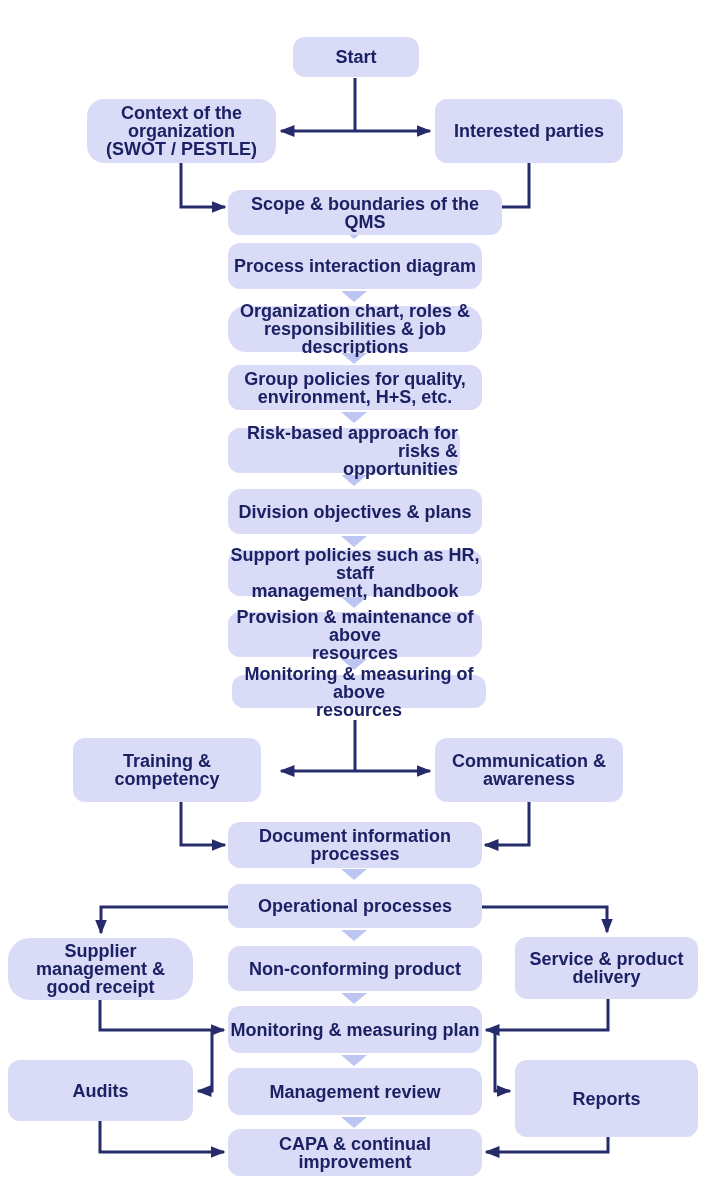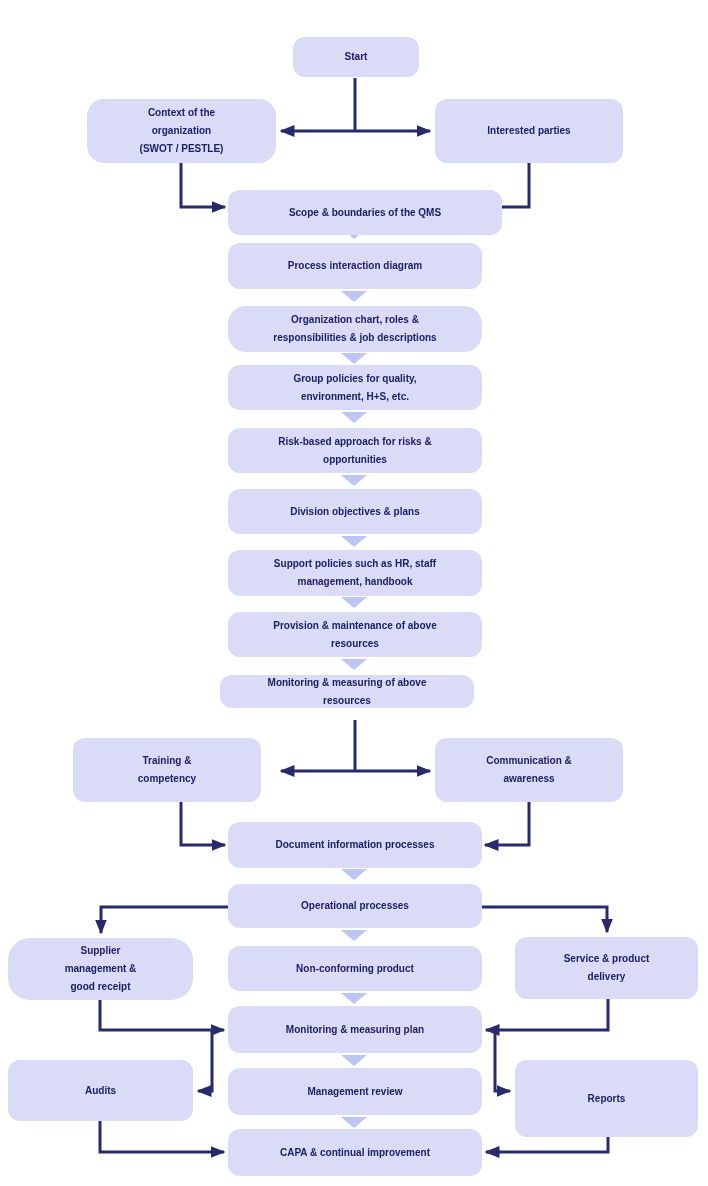--- a/index.html
+++ b/index.html
@@ -9,21 +9,21 @@
     font-family:"Liberation Sans", sans-serif;
     overflow:hidden;
   }
   svg.layer{position:absolute;left:0;top:0;width:708px;height:1186px;}
   .flow-line{stroke:var(--line,#262c6b);stroke-width:3;fill:none;stroke-linejoin:miter;}
   .chev{fill:var(--chevron,#bdc5f3);}
   .arrowhead{fill:var(--line,#262c6b);}
   .box{
     position:absolute;display:flex;align-items:center;justify-content:center;
     text-align:center;background:var(--box-fill,#d9dbf7);color:var(--text,#1c2164);
-    font-weight:bold;font-size:10px;line-height:18px;border-radius:12px;
+    font-weight:bold;font-size:18px;line-height:18px;border-radius:12px;
     white-space:pre-line;padding:4px 2px;box-sizing:border-box;z-index:2;
   }
 </style>
 </head>
 <body>
 
 <div class="stage">
 
   <svg class="layer" viewBox="0 0 708 1186">
     <defs>
@@ -83,28 +83,28 @@
 organization
 (SWOT / PESTLE)</div>
   <div class="box" style="left:435px;top:99px;width:188px;height:64px;">Interested parties</div>
 
   <div class="box" style="left:228px;top:190px;width:274px;height:45px;">Scope &amp; boundaries of the QMS</div>
   <div class="box" style="left:228px;top:243px;width:254px;height:46px;">Process interaction diagram</div>
   <div class="box" style="left:228px;top:306px;width:254px;height:46px;border-radius:18px;">Organization chart, roles &amp;
 responsibilities &amp; job descriptions</div>
   <div class="box" style="left:228px;top:365px;width:254px;height:45px;">Group policies for quality,
 environment, H+S, etc.</div>
-  <div class="box" style="left:228px;top:428px;width:254px;height:45px;">Risk-based approach for risks &amp;
+  <div class="box" style="left:228px;top:428px;width:232px;height:45px;text-align:right;">Risk-based approach for risks &amp;
 opportunities</div>
   <div class="box" style="left:228px;top:489px;width:254px;height:45px;">Division objectives &amp; plans</div>
   <div class="box" style="left:228px;top:550px;width:254px;height:46px;">Support policies such as HR, staff
 management, handbook</div>
   <div class="box" style="left:228px;top:612px;width:254px;height:45px;">Provision &amp; maintenance of above
 resources</div>
-  <div class="box" style="left:220px;top:675px;width:254px;height:33px;">Monitoring &amp; measuring of above
+  <div class="box" style="left:232px;top:675px;width:254px;height:33px;">Monitoring &amp; measuring of above
 resources</div>
 
   <div class="box" style="left:73px;top:738px;width:188px;height:64px;">Training &amp;
 competency</div>
   <div class="box" style="left:435px;top:738px;width:188px;height:64px;">Communication &amp;
 awareness</div>
 
   <div class="box" style="left:228px;top:822px;width:254px;height:46px;">Document information processes</div>
   <div class="box" style="left:228px;top:884px;width:254px;height:44px;">Operational processes</div>
 

